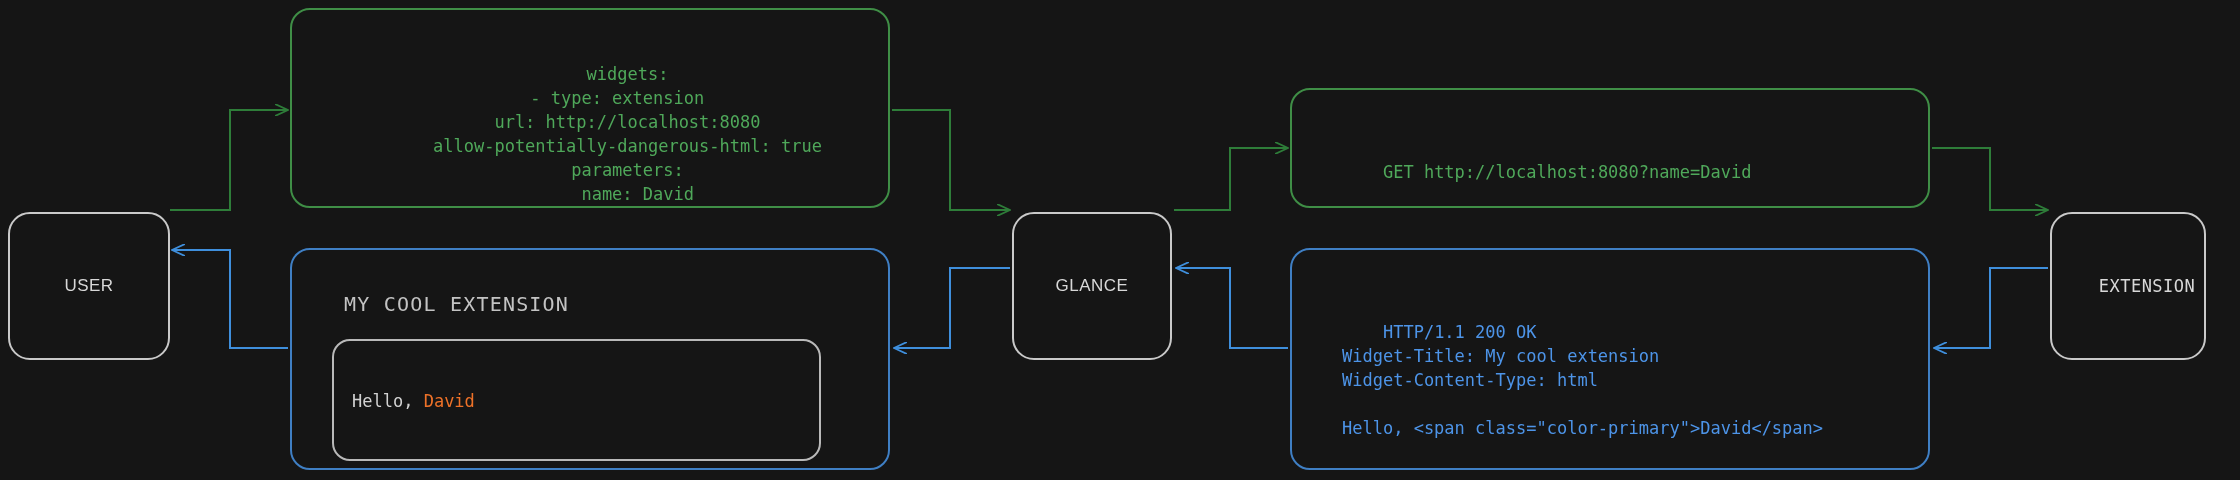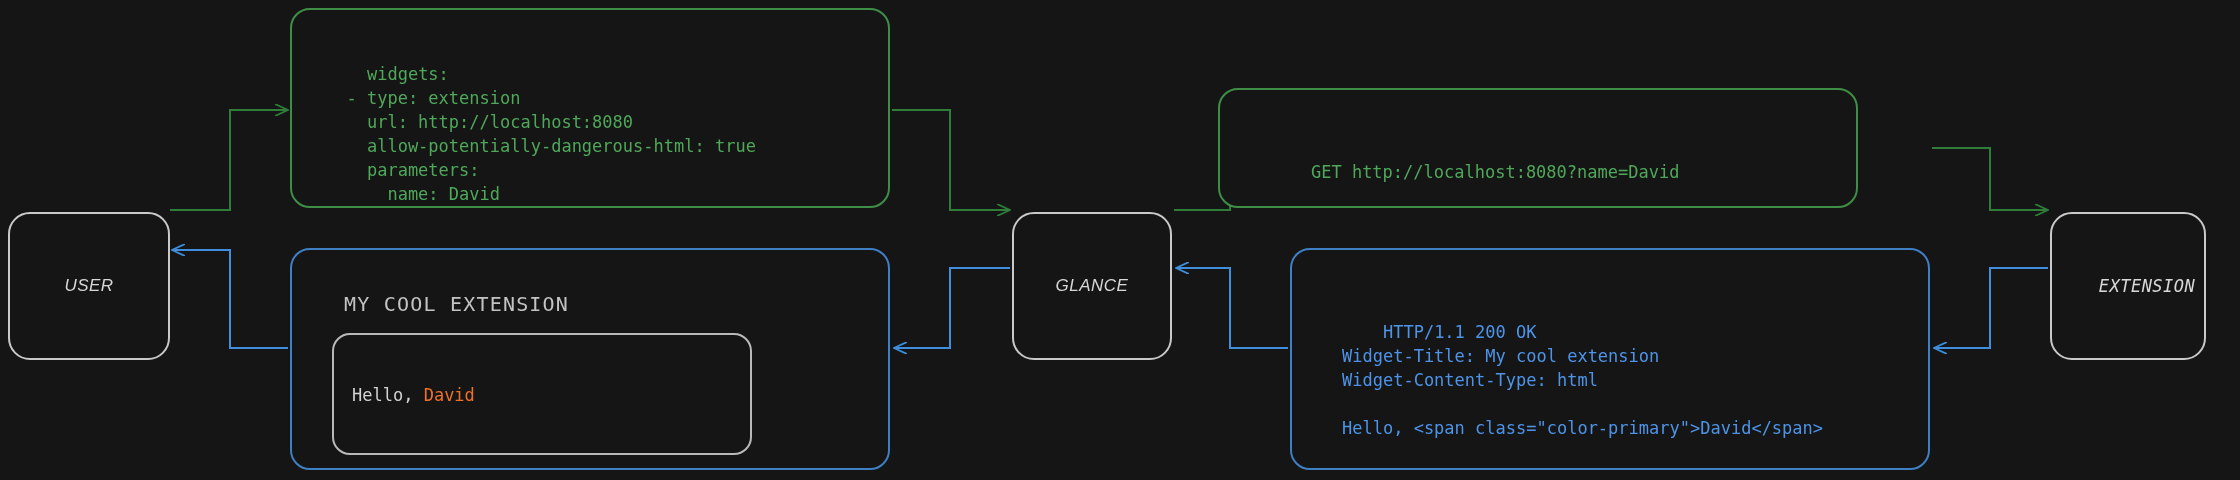--- a/index.html
+++ b/index.html
@@ -27,21 +27,20 @@
     position: absolute;
     box-sizing: border-box;
     border: 2px solid #c9c9c9;
     border-radius: 22px;
     background: #151515;
     display: flex;
     align-items: center;
     justify-content: center;
     color: #d8d8d8;
     letter-spacing: 0.5px;
-    font-style: italic;
   }
   .node.sans {
     font-family: "Liberation Sans", sans-serif;
     font-size: 17px;
   }
   .node.mono {
     font-family: "DejaVu Sans Mono", "Liberation Mono", monospace;
     font-size: 17px;
   }
 
@@ -58,38 +57,38 @@
     border-radius: 20px;
     background: #151515;
     white-space: pre;
     font-family: "DejaVu Sans Mono", "Liberation Mono", monospace;
     font-size: 17px;
     line-height: 24px;
   }
   .msgbox.green { border-color: #3f8e46; color: #4fa85a; }
   .msgbox.blue  { border-color: #3f7fc4; color: #4d94e8; }
 
-  #box-yaml     { left: 290px;  top: 8px;   width: 600px;  height: 200px; padding: 28px 0 0 34px; }
+  #box-yaml     { left: 290px;  top: 8px;   width: 600px;  height: 200px; padding: 28px 0 0 34px; text-align: center; }
   #box-widget   { left: 290px;  top: 248px; width: 600px;  height: 222px; }
-  #box-request  { left: 1218px; top: 88px;  width: 640px;  height: 120px; padding: 46px 0 0 50px; }
+  #box-request  { left: 1290px; top: 88px;  width: 640px;  height: 120px; padding: 46px 0 0 50px; }
   #box-response { left: 1290px; top: 248px; width: 640px;  height: 222px; padding: 46px 0 17px 50px; }
 
   
   #widget-title {
     position: absolute;
     left: 52px; top: 42px;
     color: #c3c3c3;
     font-size: 20px;
     letter-spacing: 1.2px;
     white-space: pre;
   }
   #widget-card {
     position: absolute;
-    left: 40px; top: 83px;
-    width: 420px; height: 122px;
+    left: 40px; top: 89px;
+    width: 489px; height: 122px;
     box-sizing: border-box;
     border: 2px solid #b9b9b9;
     border-radius: 18px;
     background: #151515;
   }
   #widget-card-text {
     position: absolute;
     left: 18px; top: 48px;
     color: #d2d2d2;
     font-size: 17px;

